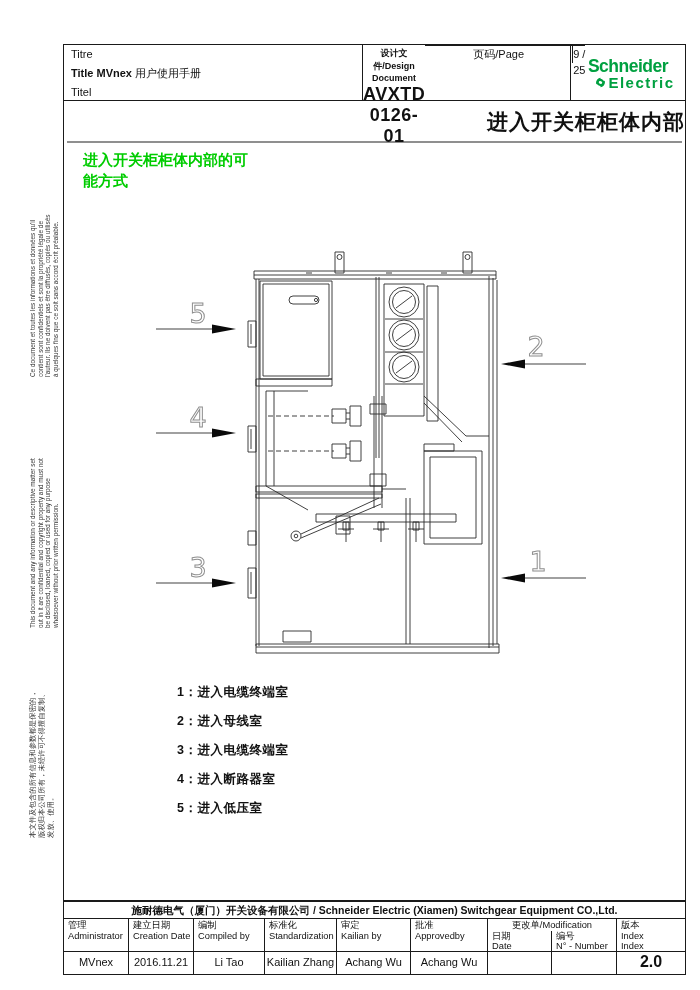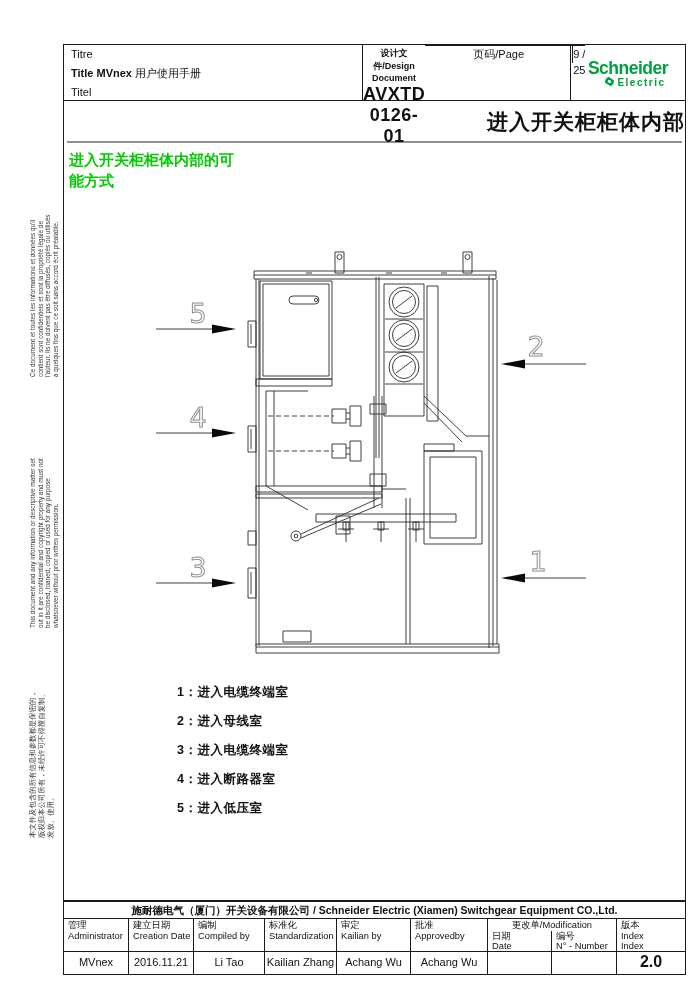--- a/index.html
+++ b/index.html
@@ -22,28 +22,28 @@
   .hdr-left .bold { font-weight:bold; }
   .hdr-mid { width:208px; border-right:1.5px solid #1a1a1a; display:flex; flex-direction:row; }
   .hdr-mid-top { flex:1; text-align:center; padding-top:2px; }
   .doc-label { font-size:9px; font-weight:bold; }
   .doc-number { font-size:18px; font-weight:bold; letter-spacing:.5px; margin-top:1px; }
   .hdr-mid-bottom { height:18px; border-top:1.5px solid #1a1a1a; display:flex; font-size:11px; }
   .page-label { width:148px; border-right:1.5px solid #1a1a1a; text-align:center; line-height:16px; }
   .page-value { flex:1; text-align:center; line-height:16px; }
   .hdr-logo { flex:1; display:flex; flex-direction:column; align-items:center; justify-content:center; padding-top:4px; }
   .logo-line1 { color:#00A040; font-weight:bold; font-size:17.5px; letter-spacing:-.5px; line-height:16px; }
-  .logo-line2 { color:#00A040; font-weight:bold; font-size:10px; letter-spacing:1.5px; display:flex; align-items:center; gap:2px; margin-left:14px; }
+  .logo-line2 { color:#00A040; font-weight:bold; font-size:15px; letter-spacing:1.5px; display:flex; align-items:center; gap:2px; margin-left:14px; }
 
   
   .title-row { height:40px; text-align:right; font-size:21px; font-weight:600; padding-top:7px; letter-spacing:1px; }
   .title-divider { height:2px; background:#8f8f8f; margin:0 3px; }
 
   
-  .section-heading { position:absolute; left:5px; top:104px; width:250px; color:#00cc00; font-weight:bold; font-size:15px; line-height:21px; white-space:pre-line; }
+  .section-heading { position:absolute; left:19px; top:104px; width:250px; color:#00cc00; font-weight:bold; font-size:15px; line-height:21px; white-space:pre-line; }
 
   
   .figure { position:absolute; left:92px; top:201px; width:435px; height:420px; }
   .figure svg { width:100%; height:100%; }
 
   
   .legend { position:absolute; left:113px; top:641px; list-style:none; }
   .legend li { font-size:12.5px; font-weight:bold; line-height:13px; margin-bottom:16px; letter-spacing:.5px; }
 
   

